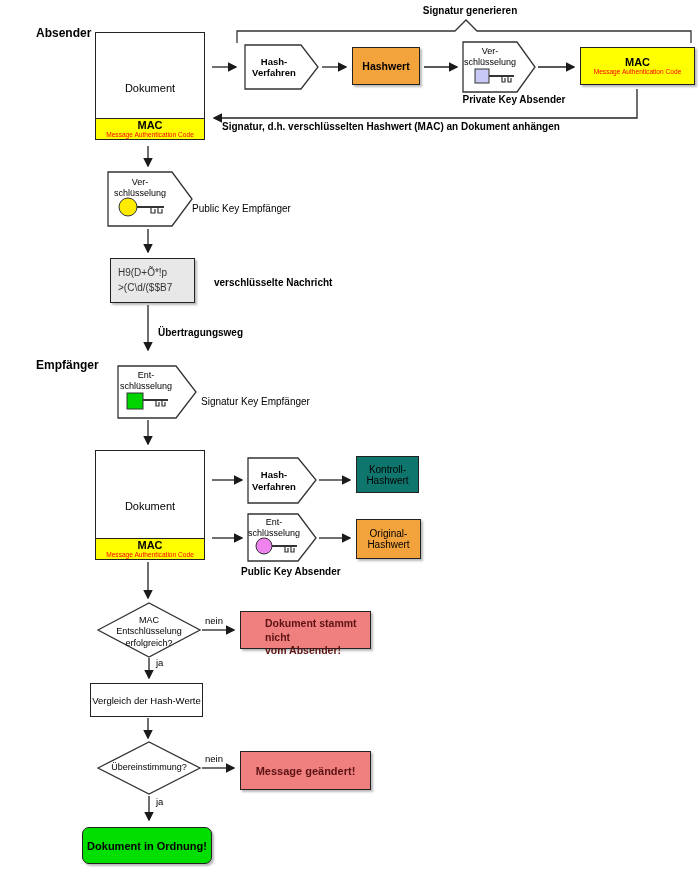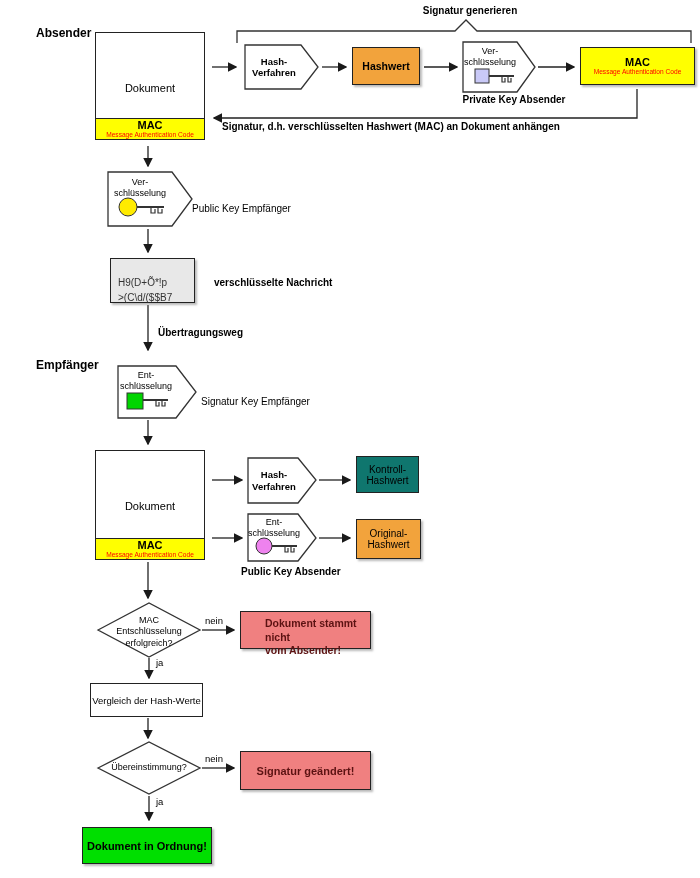--- a/index.html
+++ b/index.html
@@ -115,21 +115,21 @@
 schlüsselung</div>
   <div class="keywrap" style="left:118px;top:195px;">
     <svg width="48" height="24" viewBox="0 0 48 24">
       <circle cx="10" cy="12" r="9" stroke="#333" fill="#FFEB00"></circle>
       <line x1="19" y1="12" x2="46" y2="12" stroke="#333" stroke-width="2"></line>
       <path d="M33,13 v5 h4 v-4 M40,13 v5 h4 v-4" stroke="#333" fill="none" stroke-width="1.2"></path>
     </svg>
   </div>
   <div class="abs note-r" style="left:192px;top:203px;">Public Key Empfänger</div>
 
-  <div class="abs cbox graybg shadow ml" style="left:110px;top:258px;width:85px;height:45px;font-size:10px;line-height:1.5;padding:16px 0 0 7px;">H9(D+Õ*!p
+  <div class="abs cbox graybg shadow ml" style="left:110px;top:258px;width:85px;height:45px;font-size:10px;line-height:1.5;padding:6px 0 0 7px;">H9(D+Õ*!p
 &gt;(C\d/($$B7</div>
   <div class="abs note-b" style="left:214px;top:277px;">verschlüsselte Nachricht</div>
 
   <div class="abs note-b" style="left:158px;top:327px;">Übertragungsweg</div>
 
   <div class="abs ml penta-text" style="left:114px;top:370px;width:64px;">Ent-
 schlüsselung</div>
   <div class="keywrap" style="left:126px;top:389px;">
     <svg width="44" height="24" viewBox="0 0 44 24">
       <rect x="1" y="4" width="16" height="16" stroke="#333" fill="#00D500"></rect>
@@ -170,18 +170,18 @@
 erfolgreich?</div>
   <div class="abs note-r" style="left:205px;top:615px;font-size:9.5px;">nein</div>
   <div class="abs cbox salmon shadow ml" style="left:240px;top:611px;width:131px;height:38px;font-size:10.5px;padding:5px 0 0 24px;line-height:1.3;">Dokument stammt nicht
 vom Absender!</div>
   <div class="abs note-r" style="left:156px;top:657px;font-size:9.5px;">ja</div>
 
   <div class="abs ctr cbox" style="left:90px;top:683px;width:113px;height:34px;font-size:9.5px;background:#fff;border-width:1.4px;">Vergleich der Hash-Werte</div>
 
   <div class="abs ctr small9" style="left:94px;top:760px;width:110px;height:16px;">Übereinstimmung?</div>
   <div class="abs note-r" style="left:205px;top:753px;font-size:9.5px;">nein</div>
-  <div class="abs ctr cbox salmon shadow" style="left:240px;top:751px;width:131px;height:39px;font-size:11px;">Signatur geändert!</div>
+  <div class="abs ctr cbox salmon shadow" style="left:240px;top:751px;width:131px;height:39px;font-size:11px;">Message geändert!</div>
   <div class="abs note-r" style="left:156px;top:796px;font-size:9.5px;">ja</div>
 
-  <div class="abs ctr cbox greenbg shadow" style="left:82px;top:827px;width:130px;height:37px;font-size:11px;">Dokument in Ordnung!</div>
+  <div class="abs ctr cbox greenbg shadow" style="left:82px;top:827px;width:130px;height:37px;font-size:11px;border-radius:7px;">Dokument in Ordnung!</div>
 
 </div>
 
 </body></html>

